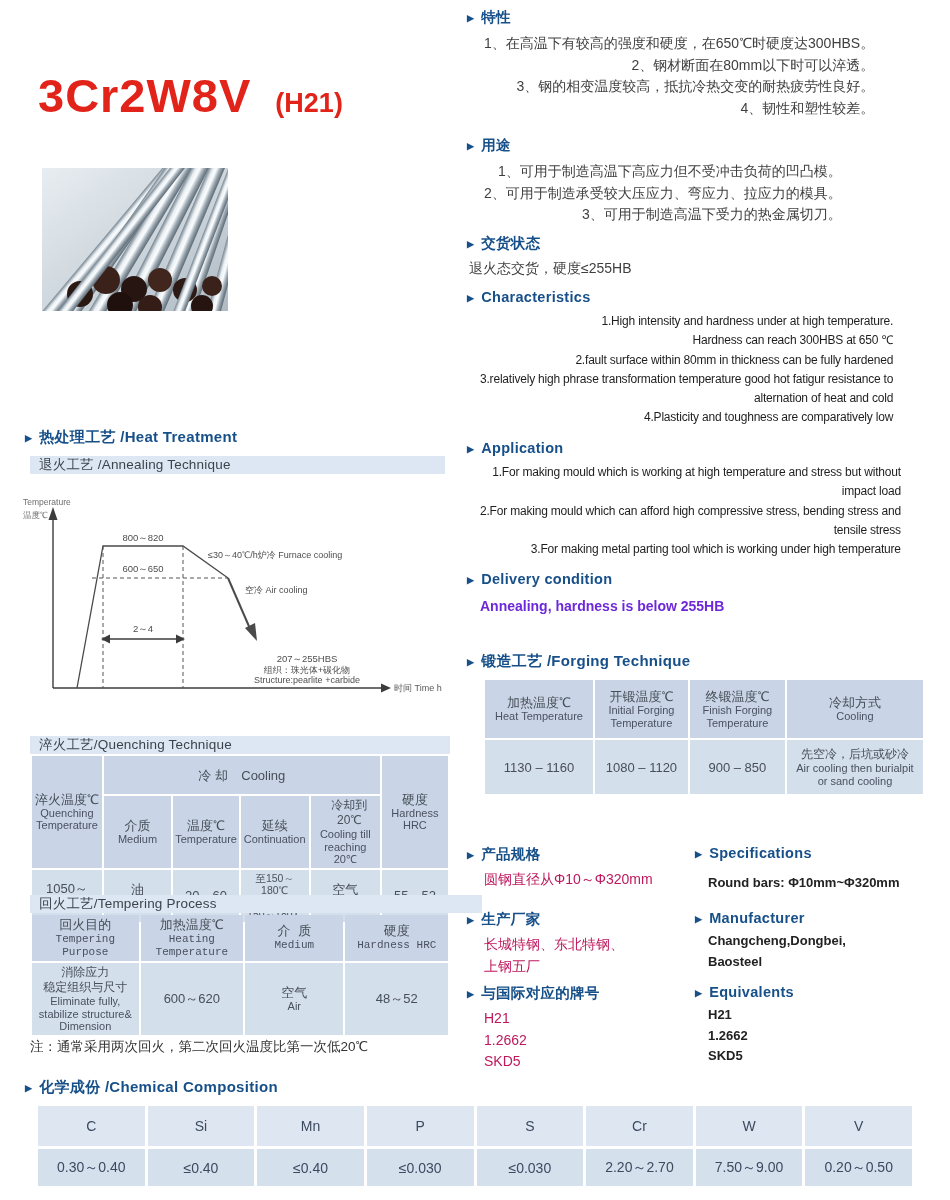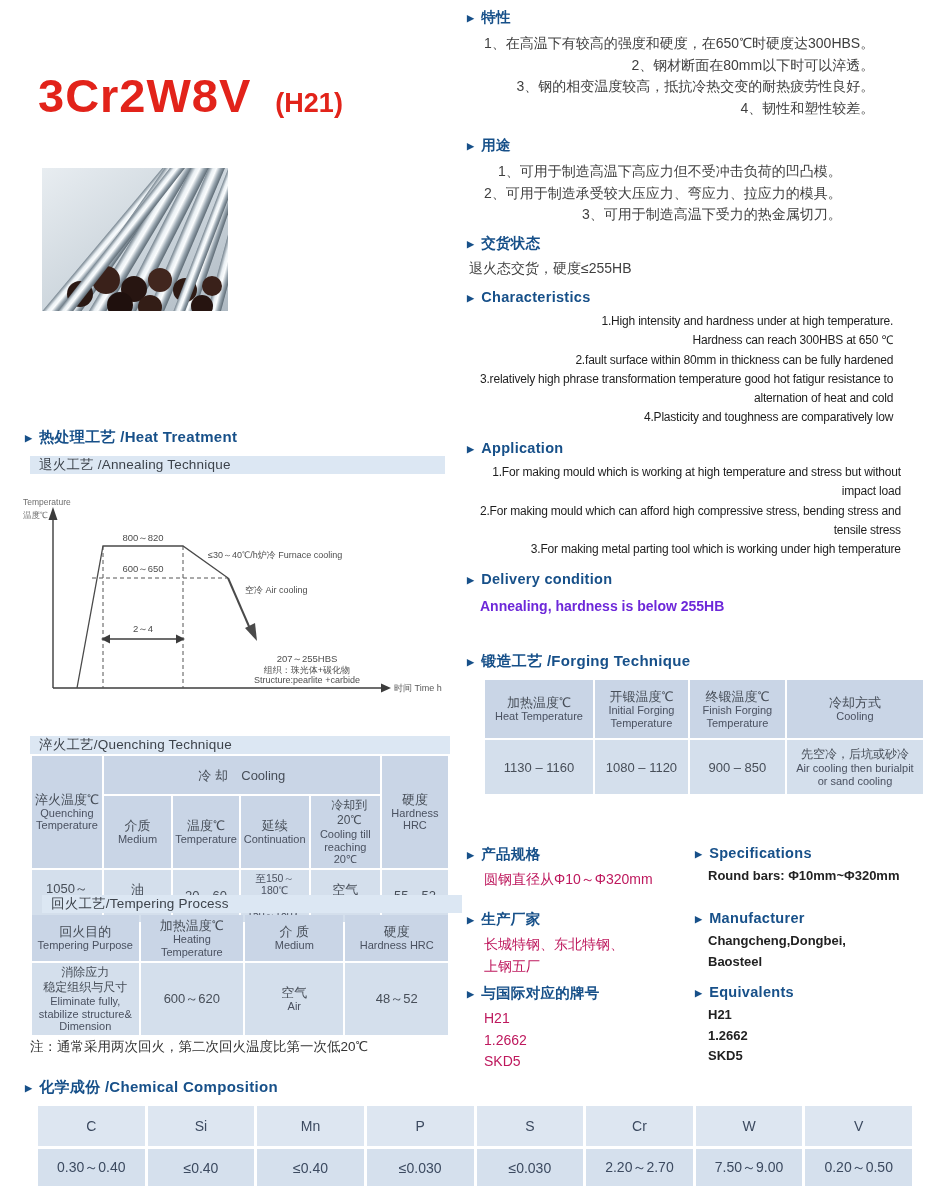--- a/index.html
+++ b/index.html
@@ -213,30 +213,30 @@
         <div class="cellzh">空气</div>
         <div class="cellen">Ai</div>
       </td>
       <td>
             <div class="cellzh">55～52</div>
           </td>
     </tr>
   </tbody>
     </table>
 
-  <div class="abs tbar" style="left:30px;top:895px;width:420px;margin-left:12px;">回火工艺/Tempering Process</div>
+  <div class="abs tbar" style="left:30px;top:895px;width:452px;">回火工艺/Tempering Process</div>
   <table class="abs" style="left:30px;top:913px;width:420px;">
     <colgroup>
         <col style="width:26%">
         <col style="width:25%">
         <col style="width:24%">
         <col style="width:25%">
       </colgroup>
     <tbody>
-        <tr style="height:46px;">
+        <tr style="height:46px;font-family:Liberation Mono, monospace;">
       <td class="hd">
         <div class="cellzh">回火目的</div>
         <div class="cellen">Tempering Purpose</div>
       </td>
       <td class="hd">
         <div class="cellzh">加热温度℃</div>
         <div class="cellen">Heating Temperature</div>
       </td>
       <td class="hd">
         <div class="cellzh">介 质</div>
@@ -427,21 +427,21 @@
           <span class="bullet">▶</span>
           <span>产品规格</span>
         </div>
       <div class="sub-cn-line" style="margin-top:5px;">圆钢直径从Φ10～Φ320mm</div>
     </div>
     <div class="abs" style="left:228px;top:845px;">
       <div class="sec-head">
           <span class="bullet">▶</span>
           <span>Specifications</span>
         </div>
-      <div class="sub-en-line" style="margin-top:5px;">Round bars: Φ10mm~Φ320mm</div>
+      <div class="sub-en-line" style="margin-top:12px;">Round bars: Φ10mm~Φ320mm</div>
     </div>
 
     <div class="abs" style="left:0;top:910px;">
       <div class="sec-head">
           <span class="bullet">▶</span>
           <span>生产厂家</span>
         </div>
       <div style="margin-top:5px;">
         <div class="sub-cn-line">长城特钢、东北特钢、</div>
         <div class="sub-cn-line">上钢五厂</div>

